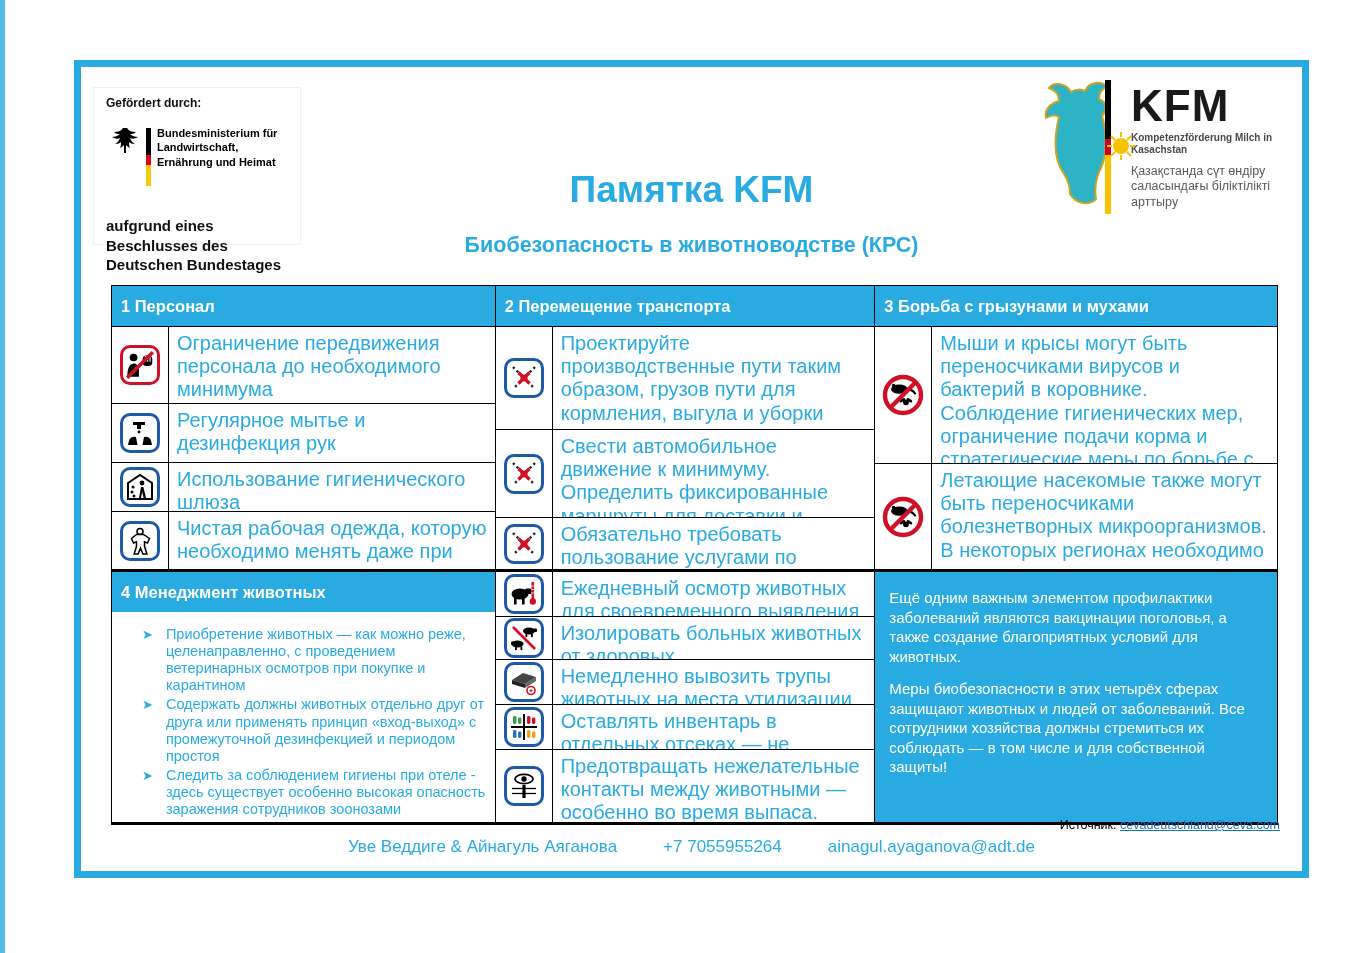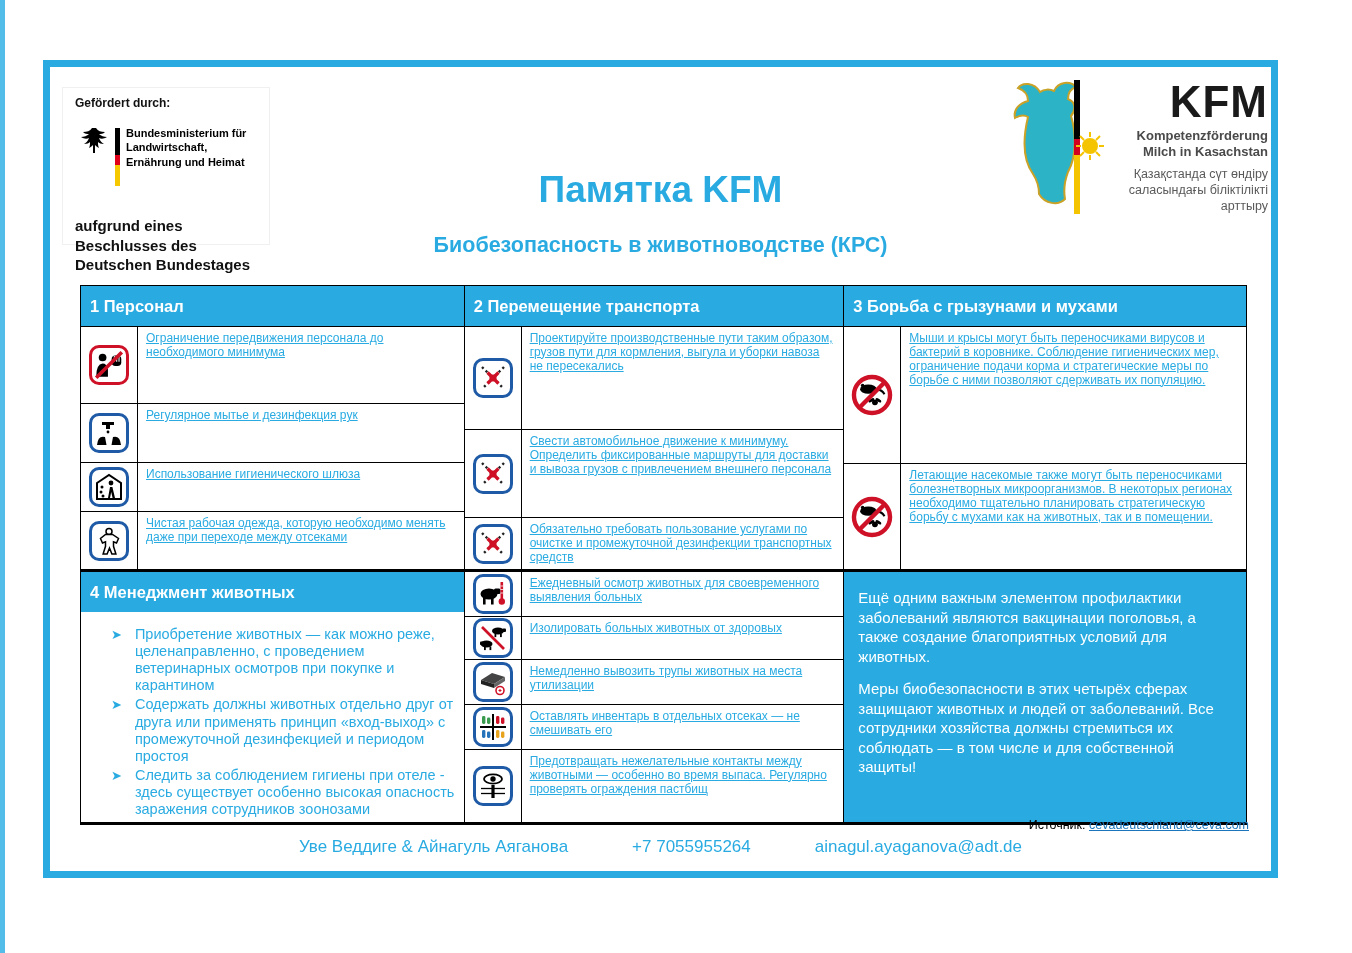--- a/index.html
+++ b/index.html
@@ -2,67 +2,67 @@
 <html lang="ru"><head>
 <meta charset="utf-8">
 <style>
   html,body{margin:0;padding:0;}
   body{
     width:1352px;height:953px;position:relative;background:#fff;
     font-family:"Liberation Sans","DejaVu Sans",sans-serif;overflow:hidden;
   }
   .edge-strip{position:absolute;left:0;top:0;width:5px;height:953px;background:#29ABE2;opacity:.8;}
   .frame{
-    position:absolute;left:43px;top:60px;width:1235px;height:818px;
+    position:absolute;left:74px;top:60px;width:1235px;height:818px;
     border:7px solid #29ABE2;box-sizing:border-box;background:#fff;
   }
   
   .funding{position:absolute;left:12px;top:20px;width:208px;height:158px;background:#fff;border:1px solid #f0f0f0;padding:8px 12px;box-sizing:border-box;}
   .funding-label{font-size:12px;font-weight:bold;color:#111;}
   .funding-logo{display:flex;align-items:flex-start;margin-top:16px;gap:6px;}
   .de-stripe{width:5px;height:58px;flex:none;margin-top:2px;background:linear-gradient(#000 0 46%,#E1001A 46% 64%,#F6C800 64% 100%);}
   .ministry{font-size:11px;font-weight:600;color:#000;line-height:1.3;}
   .funding-note{margin-top:30px;font-size:15px;font-weight:bold;color:#111;line-height:1.3;}
   
   .kfm{position:absolute;left:960px;top:8px;width:258px;height:144px;display:flex;align-items:center;gap:4px;background:#fff;}
   .kfm-graphic{position:relative;width:86px;height:134px;flex:none;}
   .kfm-stripe{position:absolute;left:64px;top:0;width:6px;height:134px;background:linear-gradient(#000 0 44%,#D2001E 44% 56%,#F5C400 56% 100%);}
   .kfm-sun{position:absolute;left:66px;top:52px;}
-  .kfm-text{flex:1;text-align:right;}
+  .kfm-text{flex:1;text-align:left;}
   .kfm-name{font-size:44px;font-weight:800;color:#1a1a1a;line-height:1;letter-spacing:1px;}
-  .kfm-sub-de{font-size:13px;font-weight:bold;color:#4a4a4a;margin-top:4px;line-height:1.25;}
+  .kfm-sub-de{font-size:10px;font-weight:bold;color:#4a4a4a;margin-top:4px;line-height:1.25;}
   .kfm-sub-kz{font-size:12.5px;color:#5a5a5a;margin-top:7px;line-height:1.25;}
   
   .title{position:absolute;left:0;top:102px;width:100%;text-align:center;font-size:37px;font-weight:bold;color:#29ABE2;}
   .subtitle{position:absolute;left:0;top:166px;width:100%;text-align:center;font-size:21.5px;font-weight:bold;color:#29ABE2;}
   
   .tbl{position:absolute;left:30px;top:218px;width:1167px;}
   .half{display:flex;border:1px solid #000;box-sizing:border-box;}
   .half.lower{border-top:3px solid #000;border-bottom:3px solid #000;}
   .half.upper{border-bottom:none;}
   .gcol{display:flex;flex-direction:column;box-sizing:border-box;}
   .gcol + .gcol{border-left:1px solid #000;}
   .c1{width:383px;} .c2{width:380px;} .c3{width:403px;}
   .sec-header{height:40px;flex:none;background:#29ABE2;color:#fff;font-weight:bold;font-size:16.5px;line-height:40px;padding-left:9px;box-sizing:border-box;}
   .row{display:flex;border-top:1px solid #000;box-sizing:border-box;overflow:hidden;}
   .icon-cell{width:57px;flex:none;border-right:1px solid #000;display:flex;align-items:center;justify-content:center;box-sizing:border-box;}
-  .text-cell{flex:1;padding:5px 8px 3px;color:#29ABE2;font-size:12px;line-height:1.16;box-sizing:border-box;text-decoration:underline;}
+  .text-cell{flex:1;padding:5px 8px 3px;color:#29ABE2;font-size:20px;line-height:1.16;box-sizing:border-box;}
   .ibox{width:40px;height:40px;border:3px solid #1E5AA5;border-radius:10px;background:#fff;display:flex;align-items:center;justify-content:center;box-sizing:border-box;}
   .ibox.redbox{border-color:#CE1126;}
   .bullets{height:210px;box-sizing:border-box;padding:14px 4px 0 0;}
   .bullets ul{list-style:none;margin:0;padding:0;}
   .bullets li{display:flex;margin-bottom:2px;}
   .bullets .arrow{color:#29ABE2;font-size:13px;flex:none;margin:1px 13px 0 30px;}
   .bullets .btxt{flex:1;color:#29ABE2;font-size:14.5px;line-height:1.18;}
   .summary{height:250px;box-sizing:border-box;background:#29ABE2;color:#fff;padding:16px 12px 0 14px;font-size:15px;line-height:1.3;}
   .summary p{margin:0 0 13px;}
   
   .source-line{position:absolute;top:751px;right:22px;font-size:12.5px;color:#000;}
   .source-line a{color:#1B75BC;text-decoration:underline;cursor:pointer;}
-  .contacts{position:absolute;left:0;top:770px;width:100%;display:flex;justify-content:center;gap:64px;color:#29ABE2;font-size:17px;}
+  .contacts{position:absolute;left:0;top:770px;width:100%;display:flex;justify-content:center;gap:46px;color:#29ABE2;font-size:17px;}
   svg{display:block;}
 </style>
 </head>
 <body>
 
 <div class="edge-strip"></div>
 
 <div class="frame">
 
   <div class="funding">

